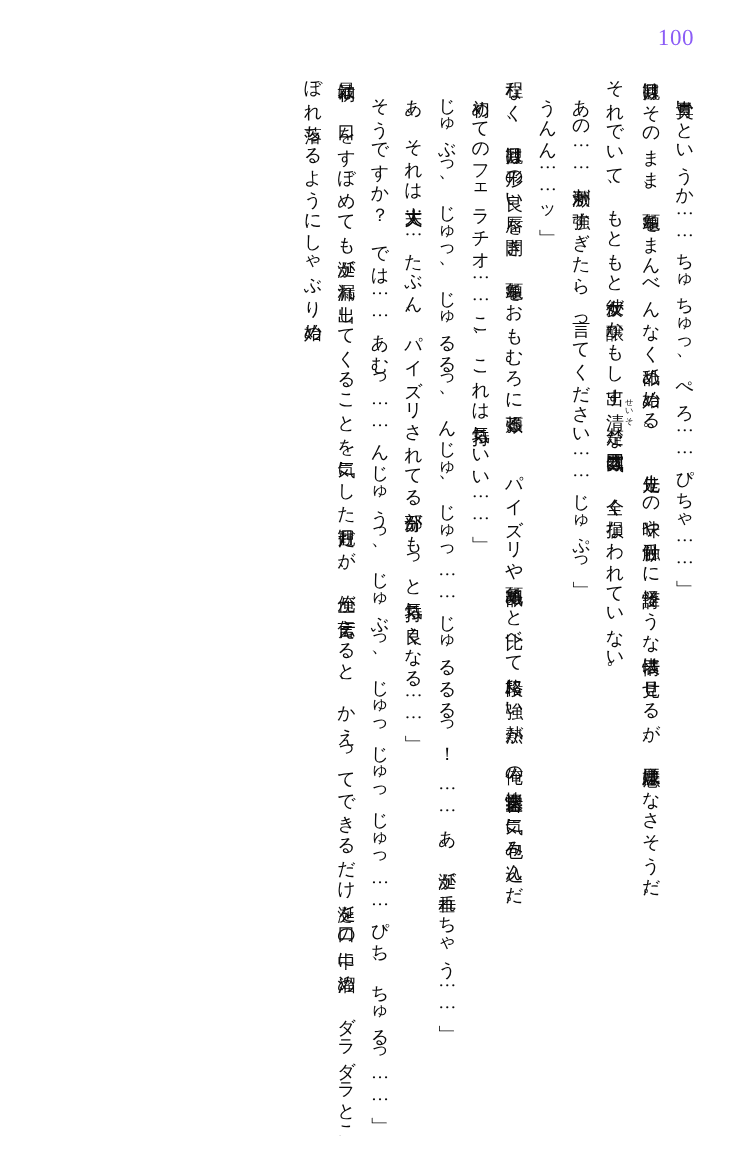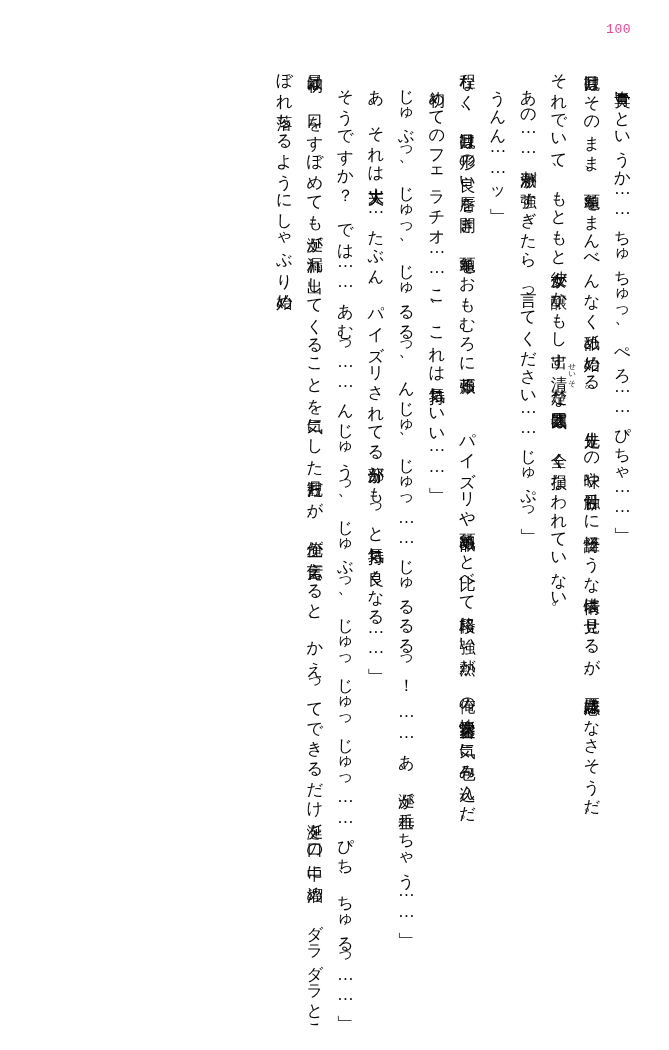--- a/index.html
+++ b/index.html
@@ -19,24 +19,24 @@
     position: absolute;
     left: 0; top: 0;
     width: 669px;
     height: 1050px;
     background: #ffffff;
   }
   .page-number {
     position: absolute;
     top: 22px;
     right: 38px;
-    font-size: 13px;
-    font-family: Liberation Mono, monospace;
+    font-size: 21px;
+    font-family: Liberation Serif, serif;
     letter-spacing: 0.5px;
-    color: #ec4899;
+    color: #8b5cf6;
   }
   .text-body {
     position: absolute;
     top: 62px;
     right: 32px;
     left: 24px;
     bottom: 18px;
     writing-mode: vertical-rl;
     text-orientation: upright;
     -webkit-writing-mode: vertical-rl;

